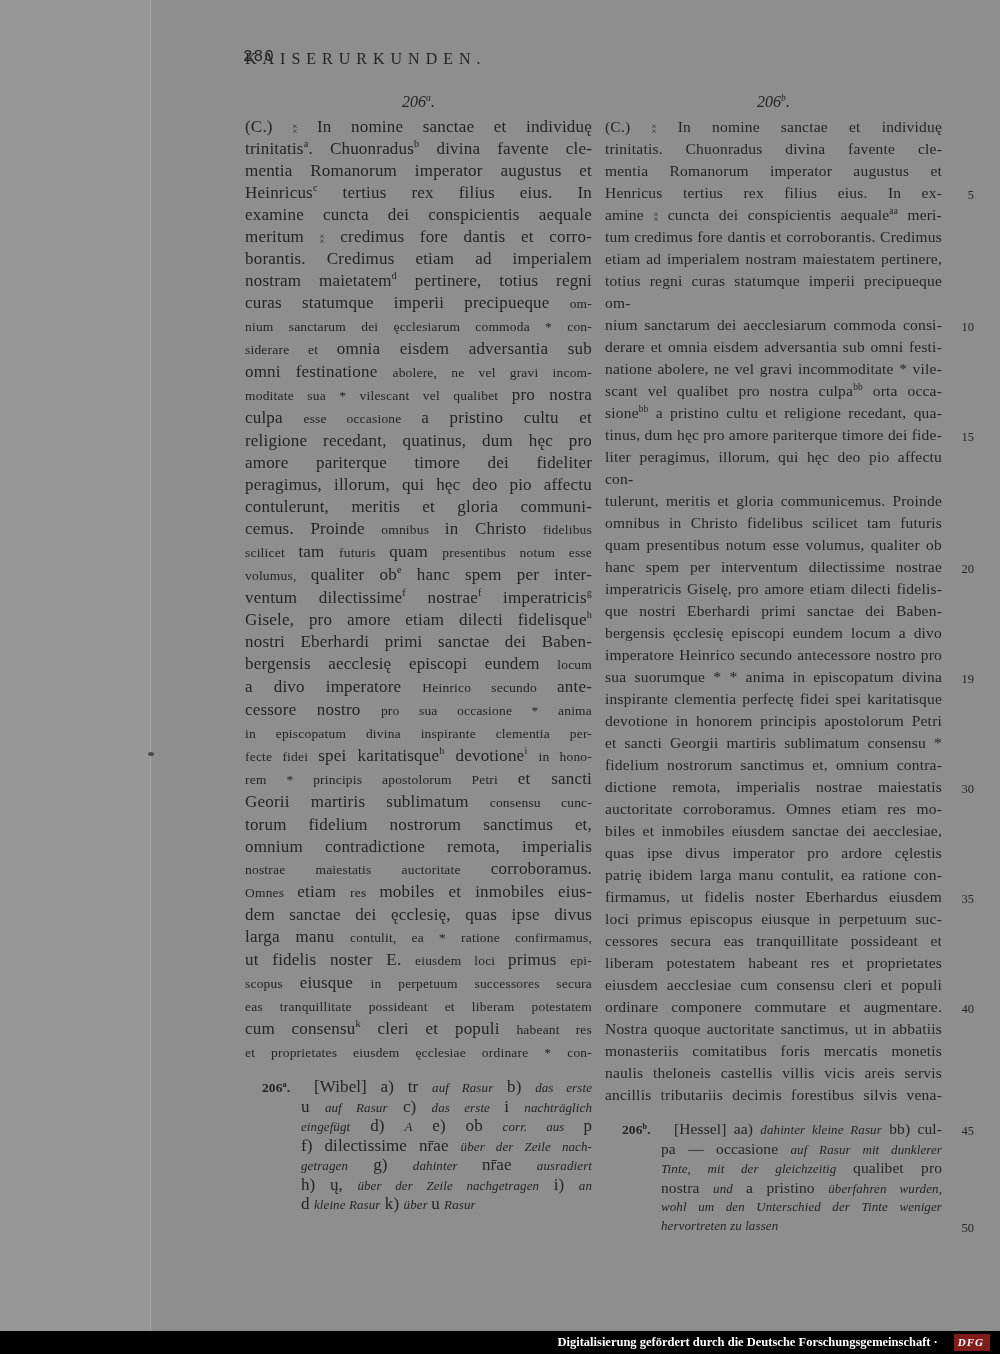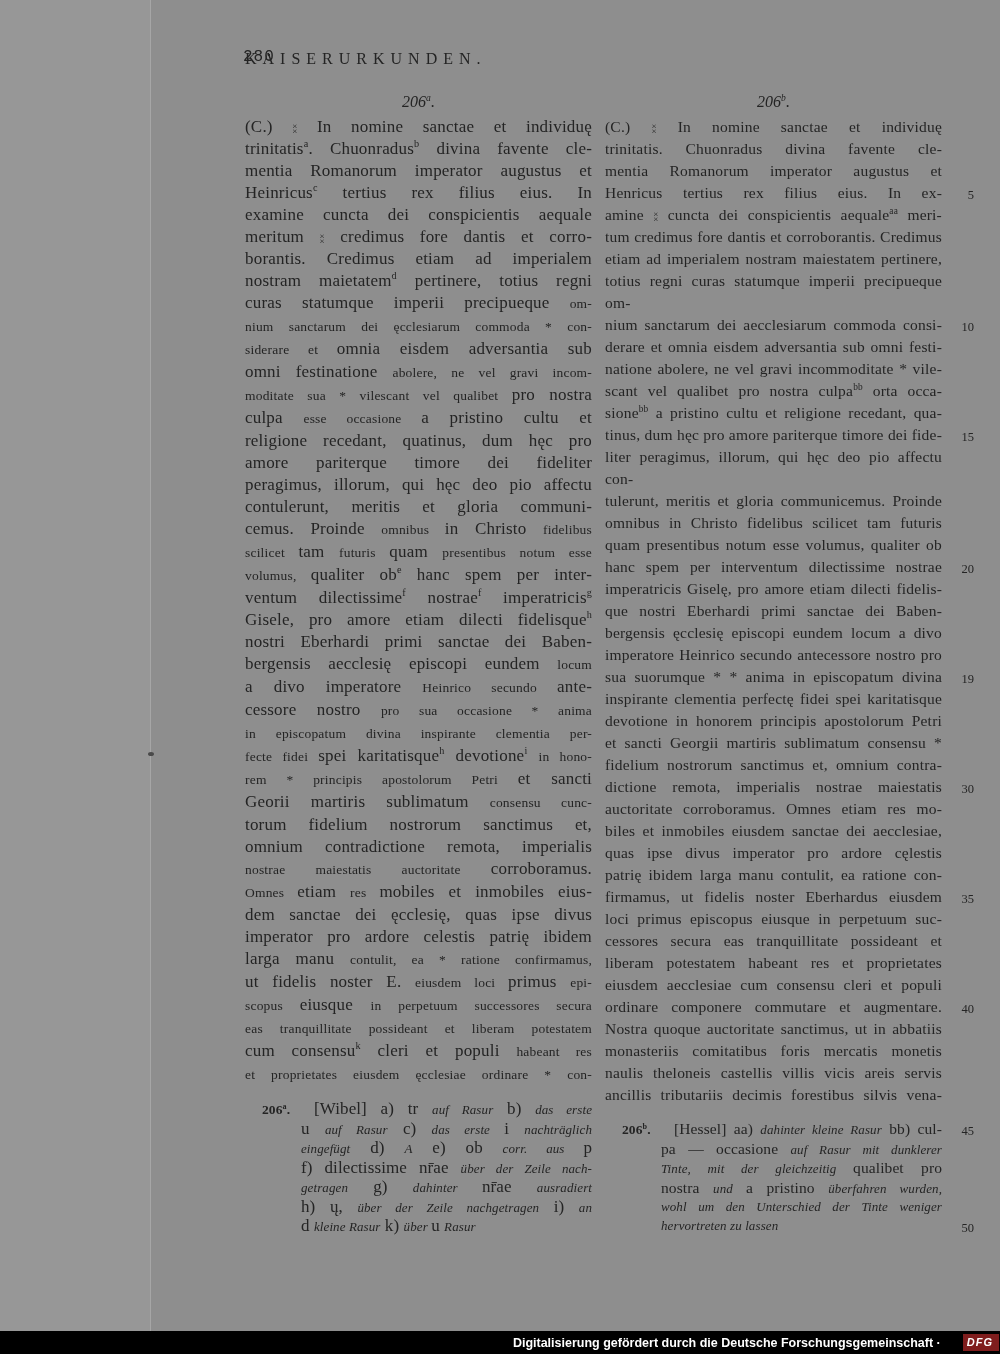--- a/index.html
+++ b/index.html
@@ -33,22 +33,22 @@
   .lineno{position:absolute;right:-32px;top:2px;width:28px;text-align:right;
     font-size:12.5px;letter-spacing:0;text-align-last:right;}
   .footnote{margin-top:14px;}
   .fn-line{font-size:13px;line-height:18.5px;margin-left:56px;
     text-align:justify;text-align-last:justify;position:relative;letter-spacing:0.1px;}
   .fn-line.first{margin-left:17px;}
   .fn-line.nojust{text-align-last:left;}
   .fn-label{font-weight:bold;display:inline-block;width:52px;font-size:13.5px;}
   .seg-i{font-style:italic;}
   .dfg-bar{position:absolute;left:0;bottom:0;width:100%;height:23px;background:#000;
-    display:flex;align-items:center;justify-content:flex-end;gap:22px;padding-right:1px;
-    box-sizing:border-box;font-family:Liberation Sans, sans-serif;}
+    display:flex;align-items:center;justify-content:flex-end;gap:16px;padding-right:10px;
+    box-sizing:border-box;font-family:Liberation Serif, serif;}
   .dfg-text{color:#fff;font-size:12.5px;font-weight:bold;white-space:nowrap;}
   .dfg-logo{background:#1e55a8;color:#fff;font-weight:bold;font-style:italic;
     font-size:11px;letter-spacing:1px;padding:2px 6px 3px 4px;line-height:12px;}
 </style>
 </head>
 <body>
 
 <div class="page" style="background: rgb(142, 142, 142); color: rgb(36, 36, 36);">
   <div class="edge-strip"></div>
   <div class="speck"></div>
@@ -88,21 +88,20 @@
         <div class="line"><span class="seg-n">cessore nostro </span><span class="seg-s">pro sua occasione * anima</span></div>
         <div class="line"><span class="seg-s">in episcopatum divina inspirante clementia per-</span></div>
         <div class="line"><span class="seg-s">fecte fidei </span><span class="seg-n">spei karitatisque<sup>h</sup> devotione<sup>i</sup> </span><span class="seg-s">in hono-</span></div>
         <div class="line"><span class="seg-s">rem * principis apostolorum Petri </span><span class="seg-n">et sancti</span></div>
         <div class="line"><span class="seg-n">Georii martiris sublimatum </span><span class="seg-s">consensu cunc-</span></div>
         <div class="line"><span class="seg-n">torum fidelium nostrorum sanctimus et,</span></div>
         <div class="line"><span class="seg-n">omnium contradictione remota, imperialis</span></div>
         <div class="line"><span class="seg-s">nostrae maiestatis auctoritate </span><span class="seg-n">corroboramus.</span></div>
         <div class="line"><span class="seg-s">Omnes </span><span class="seg-n">etiam </span><span class="seg-s">res </span><span class="seg-n">mobiles et inmobiles eius-</span></div>
         <div class="line"><span class="seg-n">dem sanctae dei ęcclesię, quas ipse divus</span></div>
-        <div class="line"><span class="seg-n">imperator pro ardore celestis patrię ibidem</span></div>
         <div class="line"><span class="seg-n">larga manu </span><span class="seg-s">contulit, ea * ratione confirmamus,</span></div>
         <div class="line"><span class="seg-n">ut fidelis noster E. </span><span class="seg-s">eiusdem loci </span><span class="seg-n">primus </span><span class="seg-s">epi-</span></div>
         <div class="line"><span class="seg-s">scopus </span><span class="seg-n">eiusque </span><span class="seg-s">in perpetuum successores secura</span></div>
         <div class="line"><span class="seg-s">eas tranquillitate possideant et liberam potestatem</span></div>
         <div class="line"><span class="seg-n">cum consensu<sup>k</sup> cleri et populi </span><span class="seg-s">habeant res</span></div>
         <div class="line"><span class="seg-s">et proprietates eiusdem ęcclesiae ordinare * con-</span></div>
         <div class="footnote">
           <div class="fn-line first"><span class="fn-label">206<sup>a</sup>.</span><span class="seg-n">[Wibel]  a) tr </span><span class="seg-i seg-i">auf Rasur</span><span class="seg-n">     b) </span><span class="seg-i seg-i">das erste</span></div>
           <div class="fn-line"><span class="seg-n">u </span><span class="seg-i seg-i">auf Rasur</span><span class="seg-n">    c) </span><span class="seg-i seg-i">das erste </span><span class="seg-n">i </span><span class="seg-i seg-i">nachträglich</span></div>
           <div class="fn-line"><span class="seg-i seg-i">eingefügt</span><span class="seg-n">     d) </span><span class="seg-i seg-i">A</span><span class="seg-n">     e) ob </span><span class="seg-i seg-i">corr. aus </span><span class="seg-n">p</span></div>

